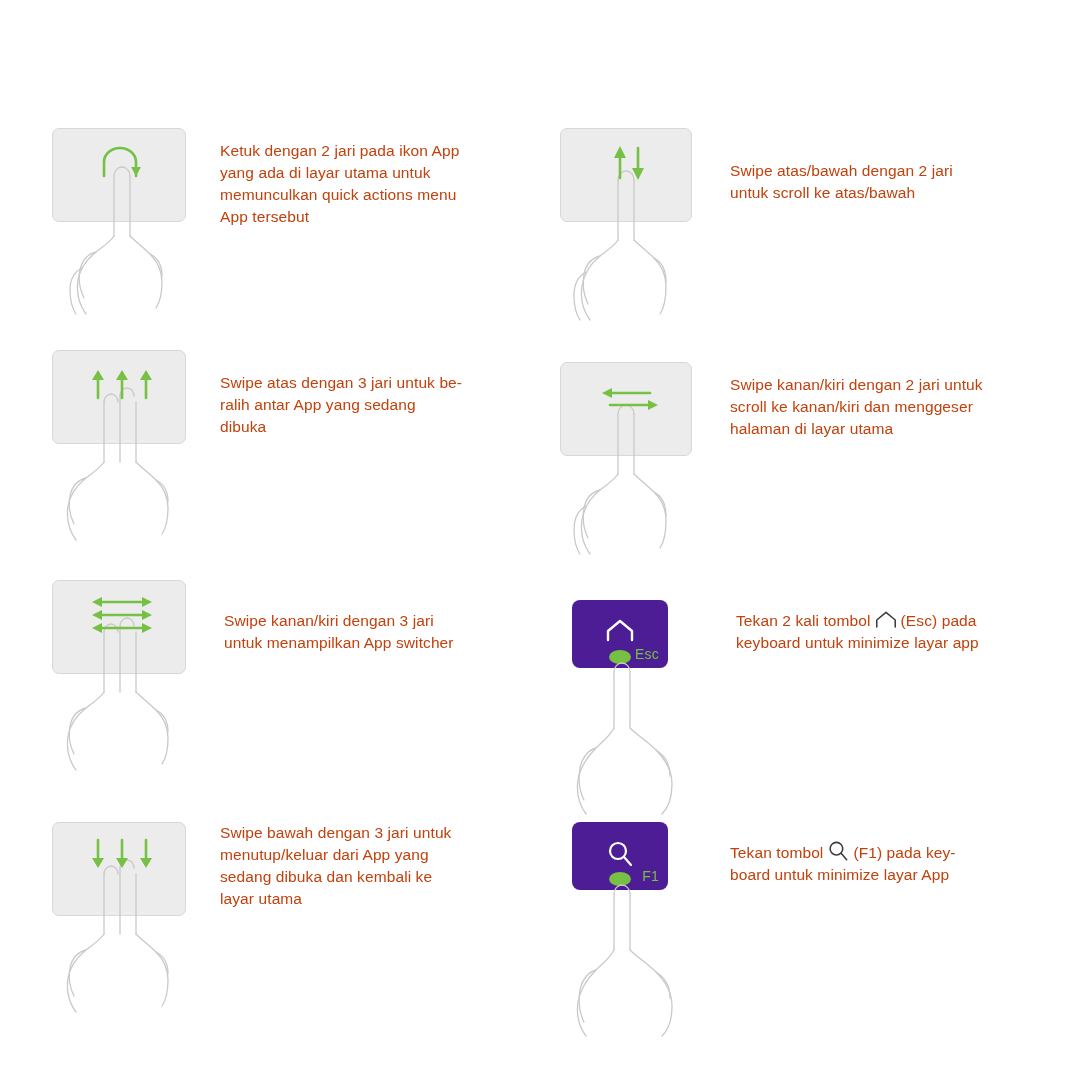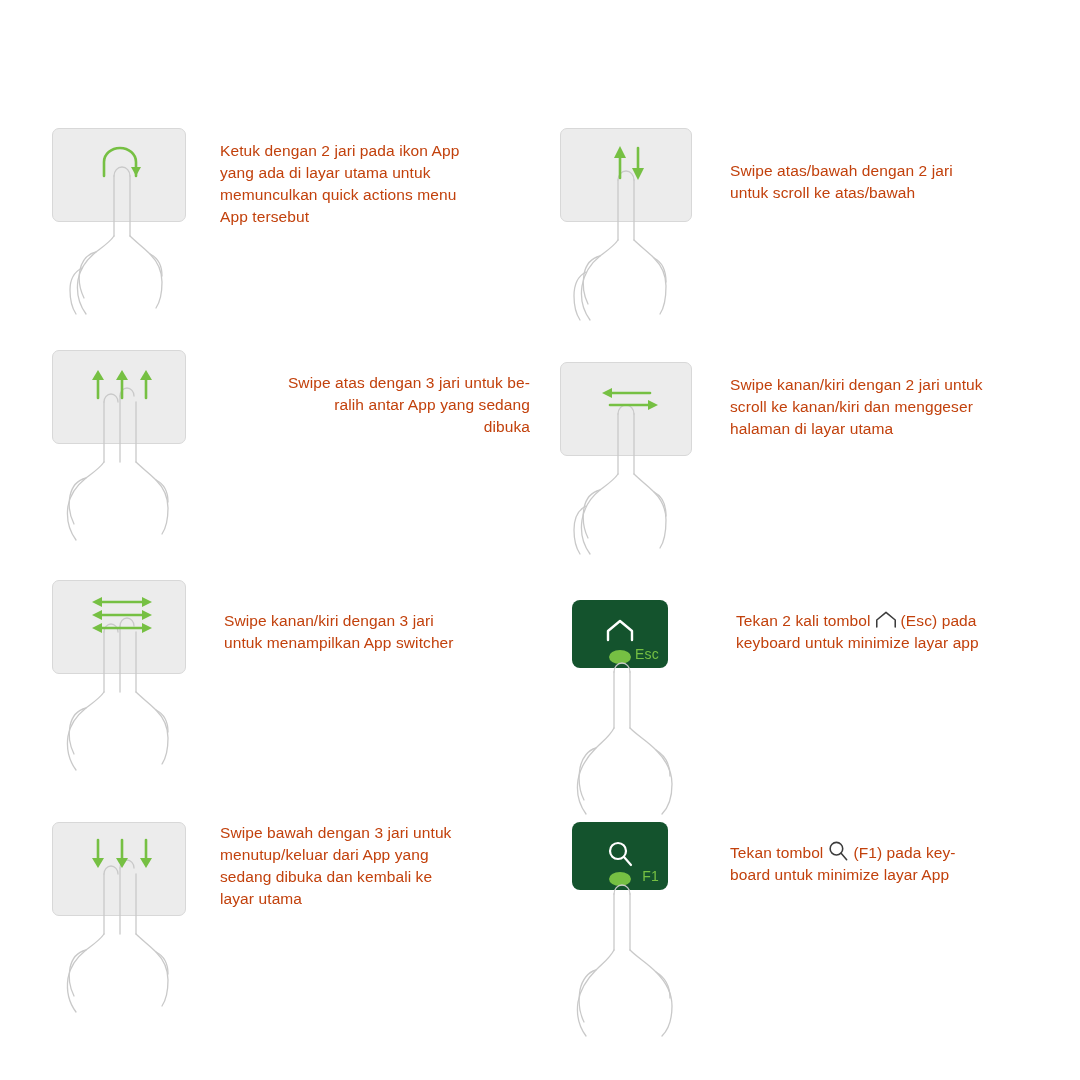--- a/index.html
+++ b/index.html
@@ -76,21 +76,21 @@
   .arrows .filled {
     fill: #76c043;
     stroke: none;
   }
 
   
   .key {
     position: absolute;
     width: 96px;
     height: 68px;
-    background: #14532d;
+    background: #4c1d95;
     border-radius: 8px;
   }
   .key .keyglyph {
     position: absolute;
     left: 50%;
     top: 18px;
     transform: translateX(-50%);
   }
   .key .keylabel {
     position: absolute;
@@ -122,21 +122,21 @@
   #item1 { left: 52px;  top: 128px; }
   #item2 { left: 52px;  top: 350px; }
   #item3 { left: 52px;  top: 580px; }
   #item4 { left: 52px;  top: 822px; }
   #item5 { left: 560px; top: 128px; text-decoration: underline; }
   #item6 { left: 560px; top: 362px; }
   #item7 { left: 572px; top: 600px; }
   #item8 { left: 572px; top: 822px; }
 
   .cap1 { position: absolute; left: 168px; top: 12px;  width: 310px; }
-  .cap2 { position: absolute; left: 168px; top: 22px;  width: 310px; text-align: right; }
+  .cap2 { position: absolute; left: 168px; top: 22px;  width: 310px; }
   .cap3 { position: absolute; left: 172px; top: 30px;  width: 310px; }
   .cap4 { position: absolute; left: 168px; top: 0px;   width: 310px; }
   .cap5 { position: absolute; left: 170px; top: 32px;  width: 320px; }
   .cap6 { position: absolute; left: 170px; top: 12px;  width: 330px; }
   .cap7 { position: absolute; left: 164px; top: 10px;  width: 330px; }
   .cap8 { position: absolute; left: 158px; top: 18px;  width: 300px; }
 </style>
 </head>
 <body>
 

